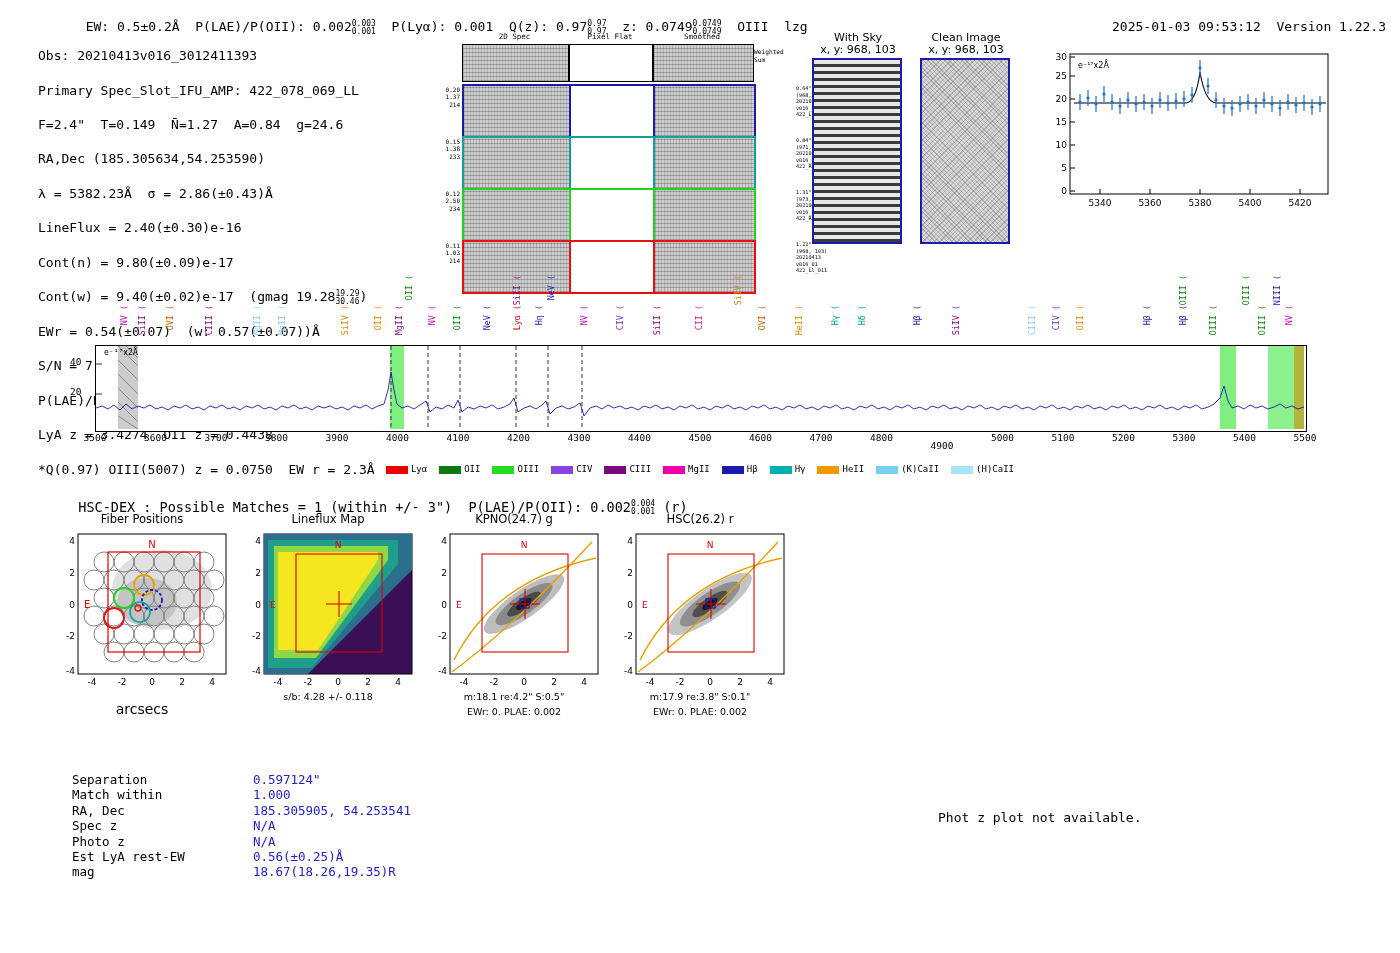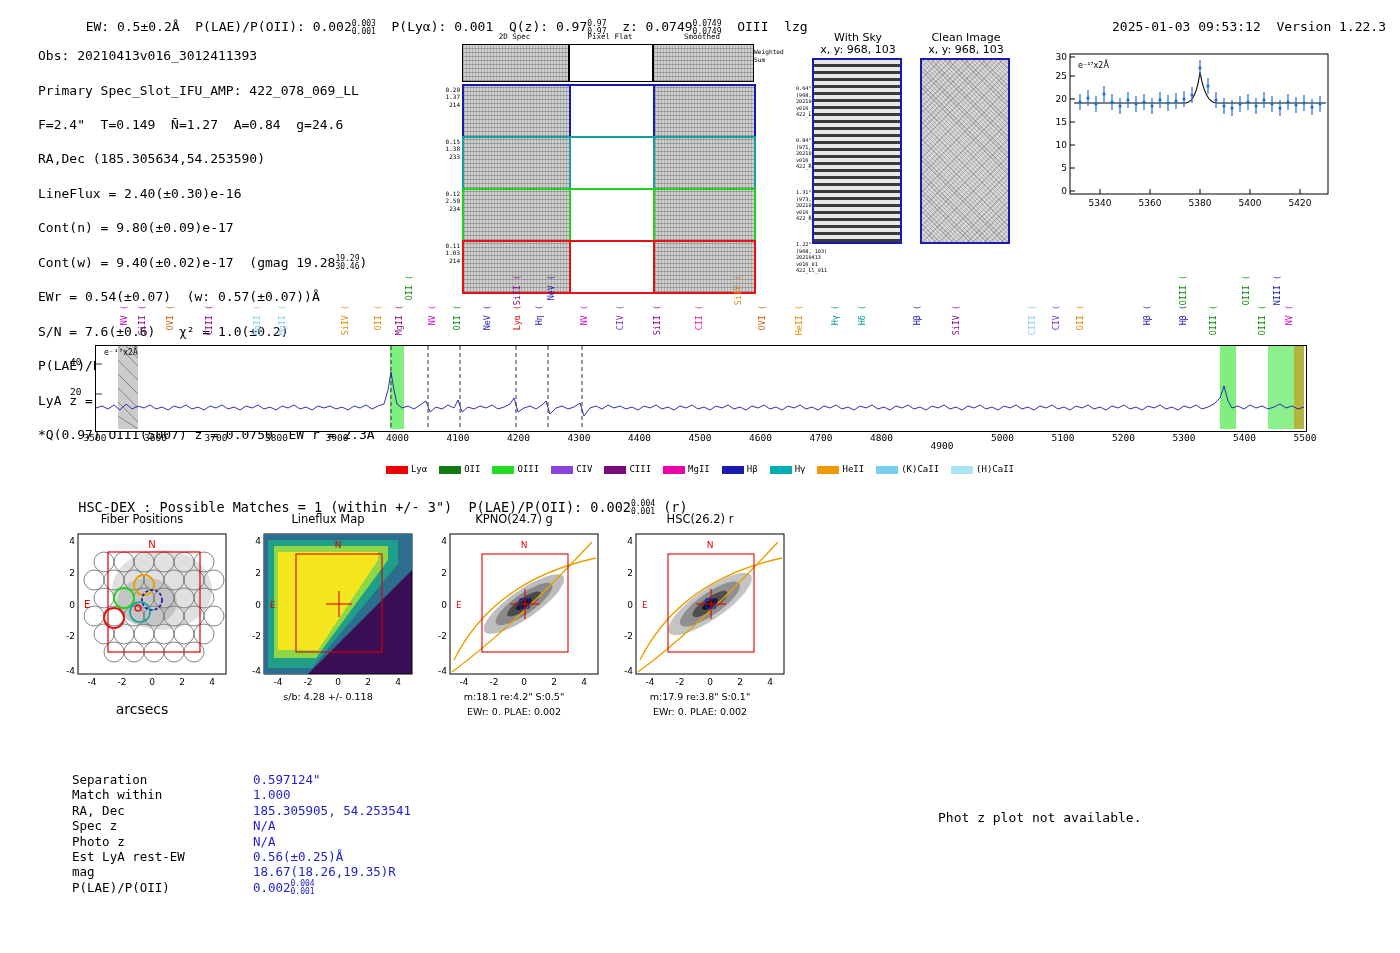--- a/index.html
+++ b/index.html
@@ -85,20 +85,21 @@
 </div>
 <div class="abs mono" id="stamp">
   <span>2025-01-03 09:53:12</span><span>  </span><span>Version 1.22.3</span>
 </div>
 
 <div class="abs mono" id="info">
 <div>Obs: 20210413v016_3012411393</div>
 <div>Primary Spec_Slot_IFU_AMP: 422_078_069_LL</div>
 <div>F=2.4"  T=0.149  N̄=1.27  A=0.84  g=24.6</div>
 <div>RA,Dec (185.305634,54.253590)</div>
+<div>λ = 5382.23Å  σ = 2.86(±0.43)Å</div>
 <div>LineFlux = 2.40(±0.30)e-16</div>
 <div>Cont(n) = 9.80(±0.09)e-17</div>
 <div><span>Cont(w) = 9.40(±0.02)e-17  (gmag 19.28</span><span class="frac"><span>19.29</span><span>30.46</span></span><span>)</span></div>
 <div>EWr = 0.54(±0.07)  (w: 0.57(±0.07))Å</div>
 <div>S/N = 7.6(±0.6)   χ² = 1.0(±0.2)</div>
 <div><span>P(LAE)/P(OII): 0.002</span><span class="frac"><span>0.004</span><span>0.001</span></span><span>  (w: 0.002</span><span class="frac"><span>0.004</span><span>0.001</span></span><span>)</span></div>
 <div>LyA z = 3.4274  OII z = 0.4438</div>
 <div>*Q(0.97) OIII(5007) z = 0.0750  EW r = 2.3Å</div>
 </div>
 
@@ -631,20 +632,16 @@
         <td class="v">N/A</td>
       </tr>
       <tr>
         <td class="k">Est LyA rest-EW</td>
         <td class="v">0.56(±0.25)Å</td>
       </tr>
       <tr>
         <td class="k">mag</td>
         <td class="v">18.67(18.26,19.35)R</td>
       </tr>
-      <tr>
-        <td class="k">P(LAE)/P(OII)</td>
-        <td class="v">0.002<span class="frac" style="color: rgb(34, 34, 204);"><span>0.004</span><span>0.001</span></span></td>
-      </tr>
     </tbody>
 </table>
 
 <div class="abs mono" id="photoz">Phot z plot not available.</div>
 
 </body></html>

